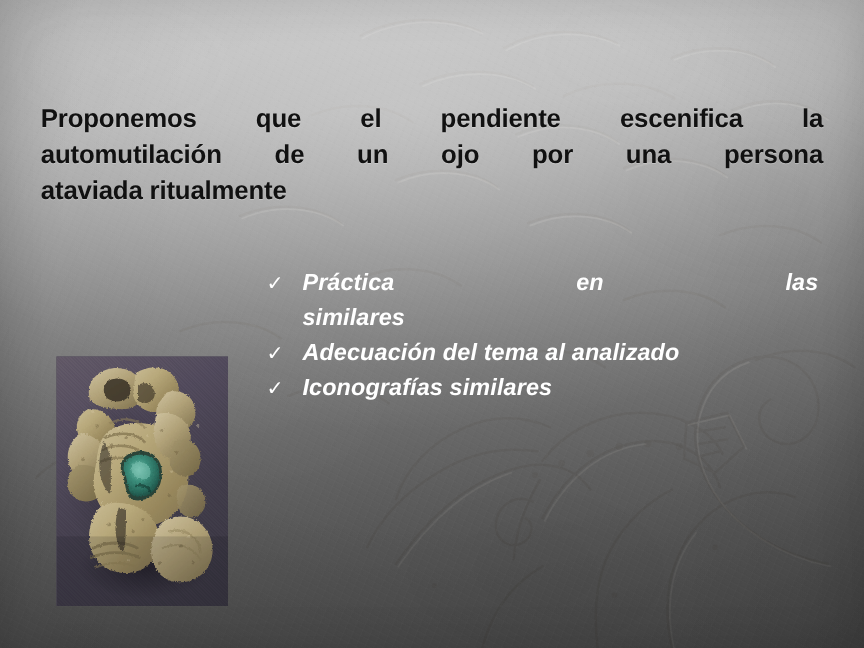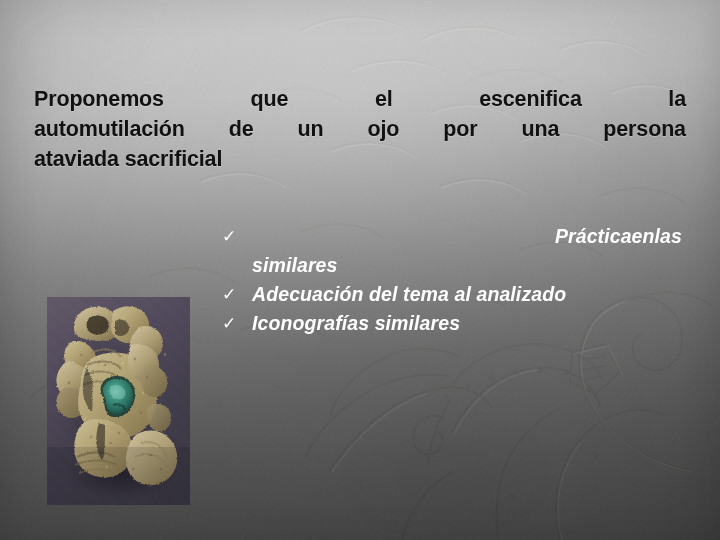--- a/index.html
+++ b/index.html
@@ -151,21 +151,21 @@
     color: #ffffff;
     font-family: "Liberation Sans", sans-serif;
     font-weight: bold;
     font-style: italic;
     font-size: 19.5px;
     line-height: 29px;
     letter-spacing: 0.1px;
   }
   .bullet-text .jline {
     display: flex;
-    justify-content: flex-end;
+    justify-content: space-between;
   }
   .bullet-text .jline > span { display: inline-block; }
 
   
   .photo {
     position: absolute;
     left: 47px;
     top: 297px;
     width: 143px;
     height: 208px;
@@ -284,33 +284,34 @@
   <div class="bg-blotch"></div>
   <div class="bg-grain"></div>
   <div class="bg-vignette"></div>
   <div class="bg-darkleft"></div>
 
   <div class="title-block">
     <div class="title-line justified">
       <span>Proponemos</span>
       <span>que</span>
       <span>el</span>
+      <span>pendiente</span>
       <span>escenifica</span>
       <span>la</span>
     </div>
     <div class="title-line justified">
       <span>automutilación</span>
       <span>de</span>
       <span>un</span>
       <span>ojo</span>
       <span>por</span>
       <span>una</span>
       <span>persona</span>
     </div>
-    <div class="title-line">ataviada sacrificial</div>
+    <div class="title-line">ataviada ritualmente</div>
   </div>
 
   <div class="bullets">
 
     <div class="bullet-row">
       <div class="bullet-mark">✓</div>
       <div class="bullet-text">
         <div class="jline">
           <span>Práctica</span>
           <span>en</span>

